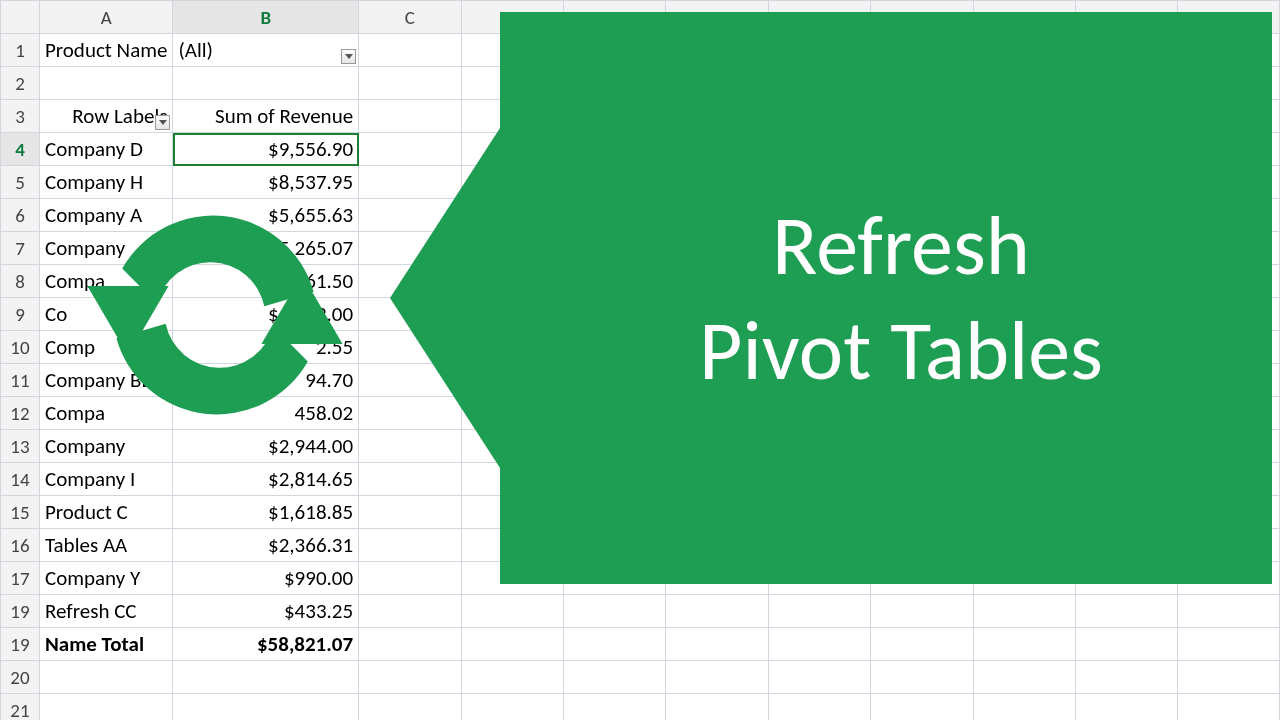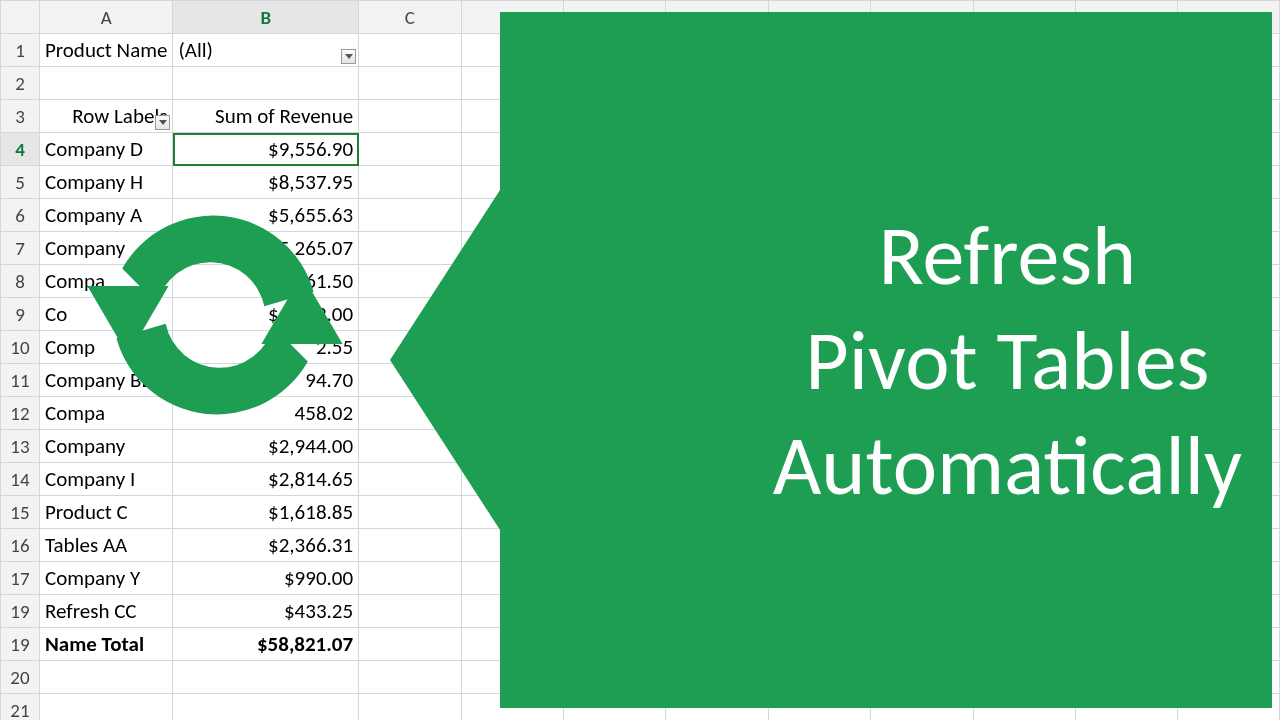--- a/index.html
+++ b/index.html
@@ -90,26 +90,26 @@
     left: 3px; top: 4px;
     border-left: 4px solid transparent;
     border-right: 4px solid transparent;
     border-top: 5px solid #555;
   }
 
   
   .banner {
     position: absolute;
     left: 500px; top: 12px;
-    width: 772px; height: 696px;
+    width: 772px; height: 572px;
     background: #1e9e53;
     color: #fff;
     display: flex;
     align-items: center;
-    justify-content: flex-end;
+    justify-content: center;
     text-align: center;
     font-size: 84px;
     line-height: 1.25;
     font-weight: 400;
   }
   .banner .txt { padding: 0 30px 0 60px; }
   
   .banner::before {
     content: "";
     position: absolute;
@@ -491,15 +491,14 @@
 
       <polygon points="66,60 94,60 80,36"></polygon>
     </g>
   </svg>
 </div>
 
 <div class="banner">
   <div class="txt">
     <span>Refresh</span><br>
     <span>Pivot Tables</span><br>
-    <span>Automatically</span>
   </div>
 </div>
 
 </body></html>

